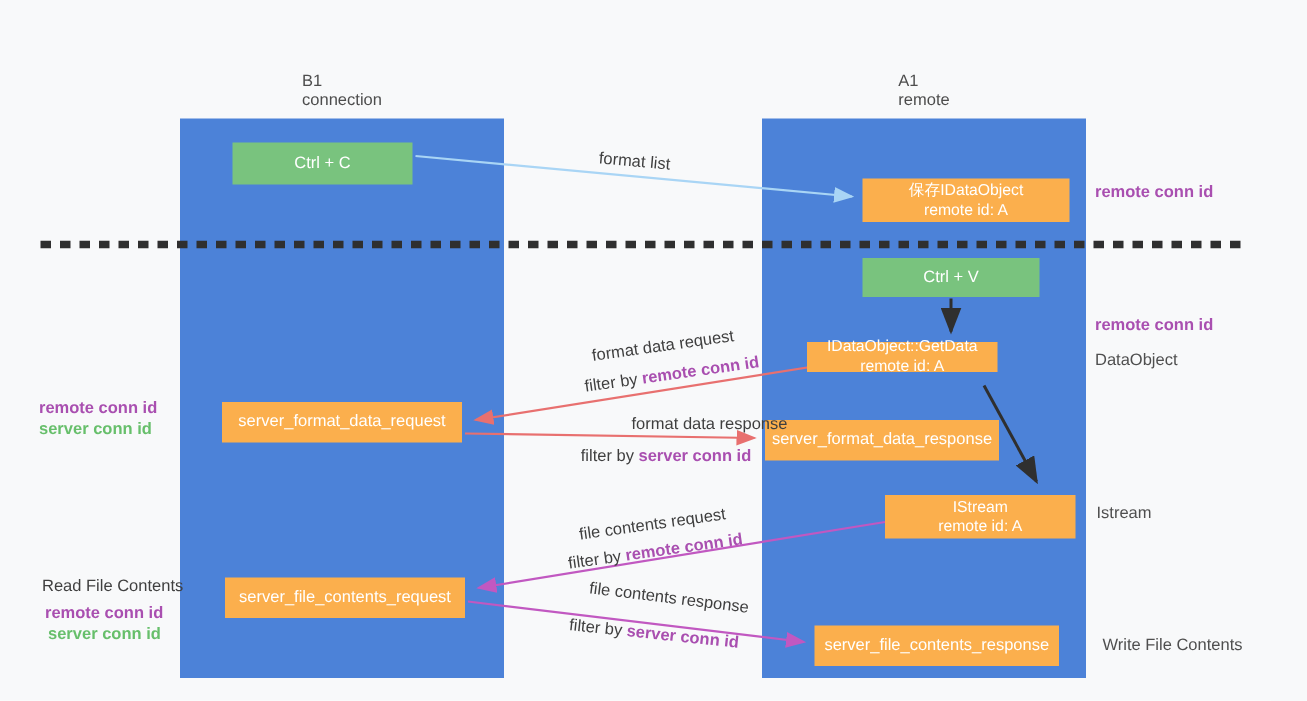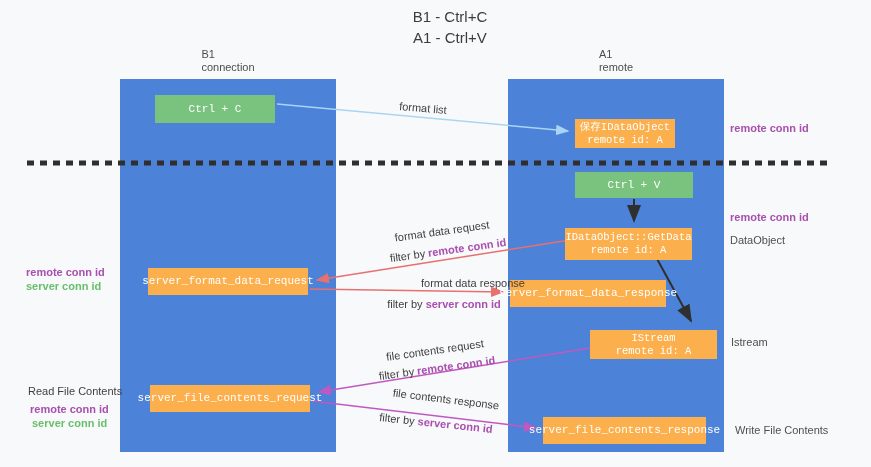--- a/index.html
+++ b/index.html
@@ -11,21 +11,21 @@
   }
   .title{position:absolute;top:6px;left:450px;transform:translateX(-50%);
     text-align:center;font-size:15px;line-height:21px;color:var(--text-dark,#3c3c3c);}
   .lane-header{position:absolute;top:48px;transform:translateX(-50%);
     text-align:left;font-size:11px;line-height:13px;color:#4d4d4d;white-space:nowrap;}
   .lane{position:absolute;top:79px;width:216px;height:373px;background:var(--lane-blue,#4c82d8);}
   .lane.left{left:120px;}
   .lane.right{left:508px;}
   svg.overlay{position:absolute;left:0;top:0;width:871px;height:467px;pointer-events:none;}
   .box{position:absolute;display:flex;flex-direction:column;align-items:center;justify-content:center;
-    color:#fff;text-align:center;font-size:11px;line-height:13px;box-sizing:border-box;font-family:Liberation Mono, monospace;}
+    color:#fff;text-align:center;font-size:11px;line-height:13px;box-sizing:border-box;}
   .box.orange{background:var(--box-orange,#fbaf4d);}
   .box.green{background:var(--box-green,#79c37e);}
   .box .sub{font-size:10.5px;}
   .lbl{position:absolute;font-size:11px;color:#3f3f3f;white-space:nowrap;
     transform:translate(-50%,-50%);}
   .lbl .purple{color:var(--text-purple,#a94fb0);font-weight:bold;margin-left:3px;}
   .side{position:absolute;font-size:11px;white-space:nowrap;}
   .side.purple{color:var(--text-purple,#a94fb0);font-weight:bold;}
   .side.green{color:var(--text-green,#67bf6b);font-weight:bold;}
   .side.gray{color:#4f4f4f;}
@@ -37,24 +37,20 @@
   .fill-blue{fill:var(--arrow-blue,#a9d5f5);}
   .fill-black{fill:var(--arrow-black,#2f2f2f);}
   .fill-salmon{fill:var(--arrow-salmon,#e8706f);}
   .fill-magenta{fill:var(--arrow-magenta,#c158c1);}
 </style>
 </head>
 <body>
 
 <div class="canvas">
 
-  <div class="title">
-    <div>B1 - Ctrl+C</div>
-    <div>A1 - Ctrl+V</div>
-  </div>
 
   <div class="lane-header" style="left:228px;">
     <div>B1</div>
     <div>connection</div>
   </div>
   <div class="lane-header" style="left:616px;">
     <div>A1</div>
     <div>remote</div>
   </div>
 
@@ -83,30 +79,30 @@
     <line class="stroke-salmon" x1="570" y1="240" x2="317" y2="280" marker-end="url(#ah-salmon)"></line>
     <line class="stroke-salmon" x1="310" y1="289" x2="503" y2="292" marker-end="url(#ah-salmon)"></line>
     <line class="stroke-magenta" x1="590" y1="348" x2="319" y2="392" marker-end="url(#ah-magenta)"></line>
     <line class="stroke-magenta" x1="312" y1="401" x2="536" y2="428" marker-end="url(#ah-magenta)"></line>
   </svg>
 
   <div class="box green" style="left:155px;top:95px;width:120px;height:28px;">
     <div>Ctrl + C</div>
   </div>
 
-  <div class="box orange" style="left:575px;top:119px;width:100px;height:29px;">
+  <div class="box orange" style="left:575px;top:119px;width:138px;height:29px;">
     <div class="sub">保存IDataObject</div>
     <div class="sub">remote id: A</div>
   </div>
 
   <div class="box green" style="left:575px;top:172px;width:118px;height:26px;">
     <div>Ctrl + V</div>
   </div>
 
-  <div class="box orange" style="left:565px;top:228px;width:127px;height:32px;">
+  <div class="box orange" style="left:538px;top:228px;width:127px;height:20px;">
     <div class="sub">IDataObject::GetData</div>
     <div class="sub">remote id: A</div>
   </div>
 
   <div class="box orange" style="left:510px;top:280px;width:156px;height:27px;">
     <div>server_format_data_response</div>
   </div>
 
   <div class="box orange" style="left:148px;top:268px;width:160px;height:27px;">
     <div>server_format_data_request</div>

